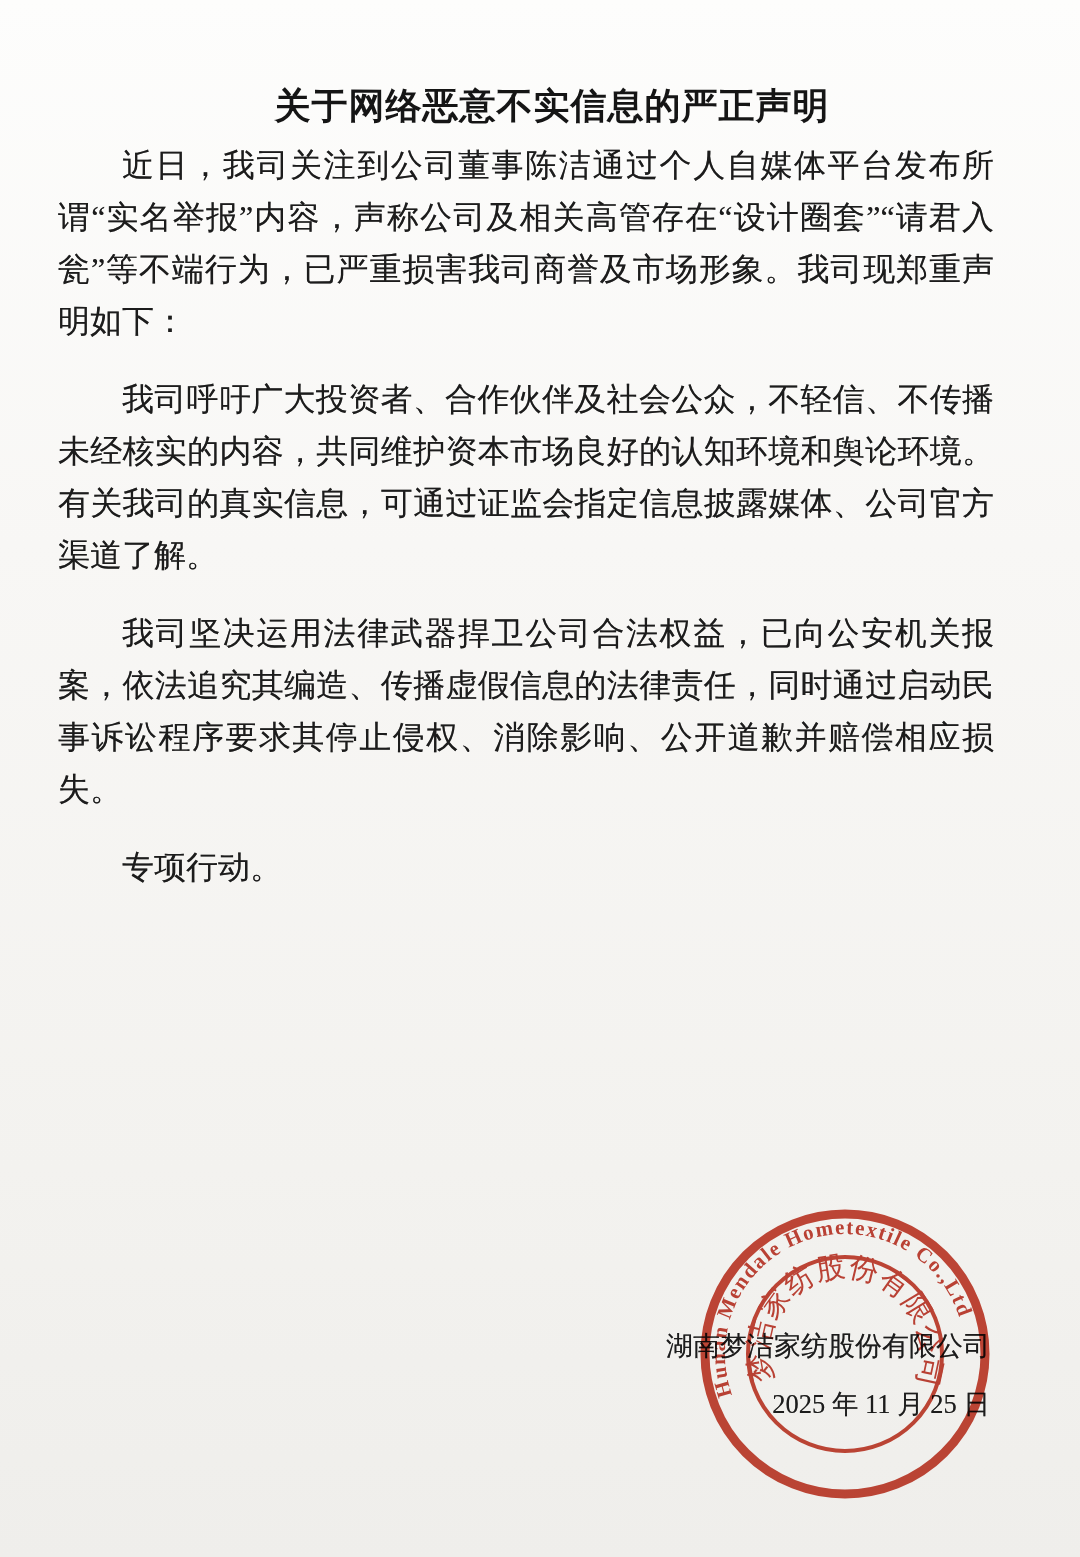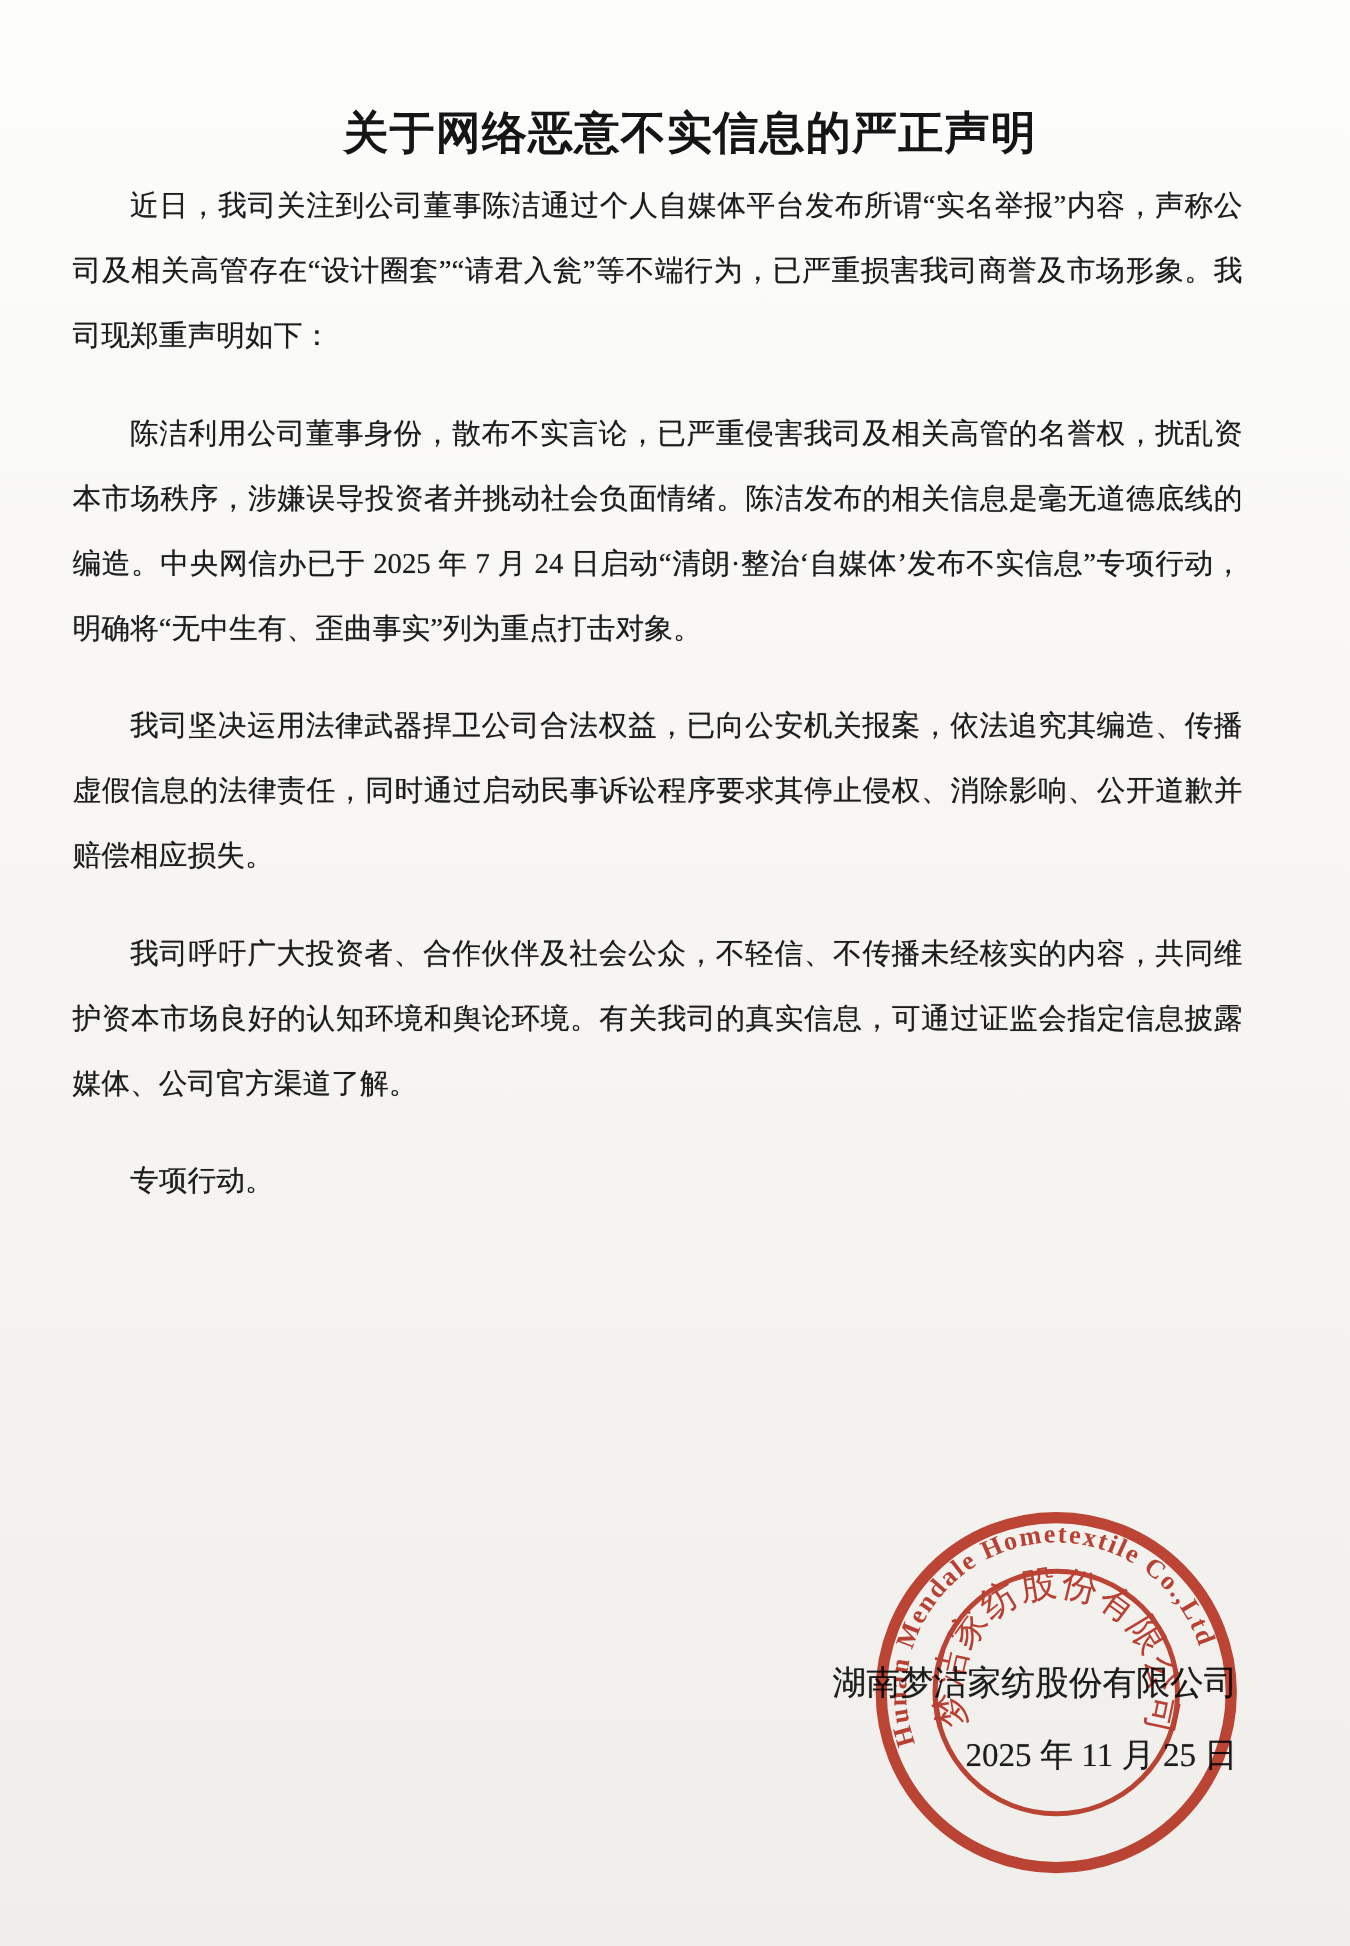--- a/index.html
+++ b/index.html
@@ -25,21 +25,21 @@
     font-size: 36px;
     letter-spacing: 1px;
     color: #151515;
   }
   .content {
     position: absolute;
     top: 139px; left: 58px; width: 936px;
   }
   .content p {
     margin: 0 0 26px 0;
-    font-size: 23px;
+    font-size: 32px;
     line-height: 52px;
     text-align: justify;
     text-indent: 2em;
     color: #1c1c1c;
     text-shadow: 0 0 0.6px rgba(20,20,20,0.55);
   }
   .content p.closing { margin-bottom: 0; }
   .signature {
     position: absolute;
     top: 1329px; right: 90px;
@@ -85,23 +85,22 @@
 </head>
 <body>
 
 <div class="page">
 
   <div class="doc-text">
     <h1 class="title">关于网络恶意不实信息的严正声明</h1>
 
     <div class="content">
       <p>近日，我司关注到公司董事陈洁通过个人自媒体平台发布所谓“实名举报”内容，声称公司及相关高管存在“设计圈套”“请君入瓮”等不端行为，已严重损害我司商誉及市场形象。我司现郑重声明如下：</p>
-      <p>陈洁利用公司董事身份，散布不实言论，已严重侵害我司及相关高管的名誉权，扰乱资本市场秩序，涉嫌误导投资者并挑动社会负面情绪。陈洁发布的相关信息是毫无道德底线的编造。中央网信办已于 2025 年 7 月 24 日启动“清朗·整治‘自媒体’发布不实信息”专项行动，明确将“无中生有、歪曲事实”列为重点打击对象。</p>
+      <p>我司呼吁广大投资者、合作伙伴及社会公众，不轻信、不传播未经核实的内容，共同维护资本市场良好的认知环境和舆论环境。有关我司的真实信息，可通过证监会指定信息披露媒体、公司官方渠道了解。</p>
       <p>我司坚决运用法律武器捍卫公司合法权益，已向公安机关报案，依法追究其编造、传播虚假信息的法律责任，同时通过启动民事诉讼程序要求其停止侵权、消除影响、公开道歉并赔偿相应损失。</p>
-      <p>我司呼吁广大投资者、合作伙伴及社会公众，不轻信、不传播未经核实的内容，共同维护资本市场良好的认知环境和舆论环境。有关我司的真实信息，可通过证监会指定信息披露媒体、公司官方渠道了解。</p>
       <p class="closing">专项行动。</p>
     </div>
 
     <div class="signature">
       <div class="company">湖南梦洁家纺股份有限公司</div>
       <div class="date">2025 年 11 月 25 日</div>
     </div>
   </div>
 
   <div class="seal">

